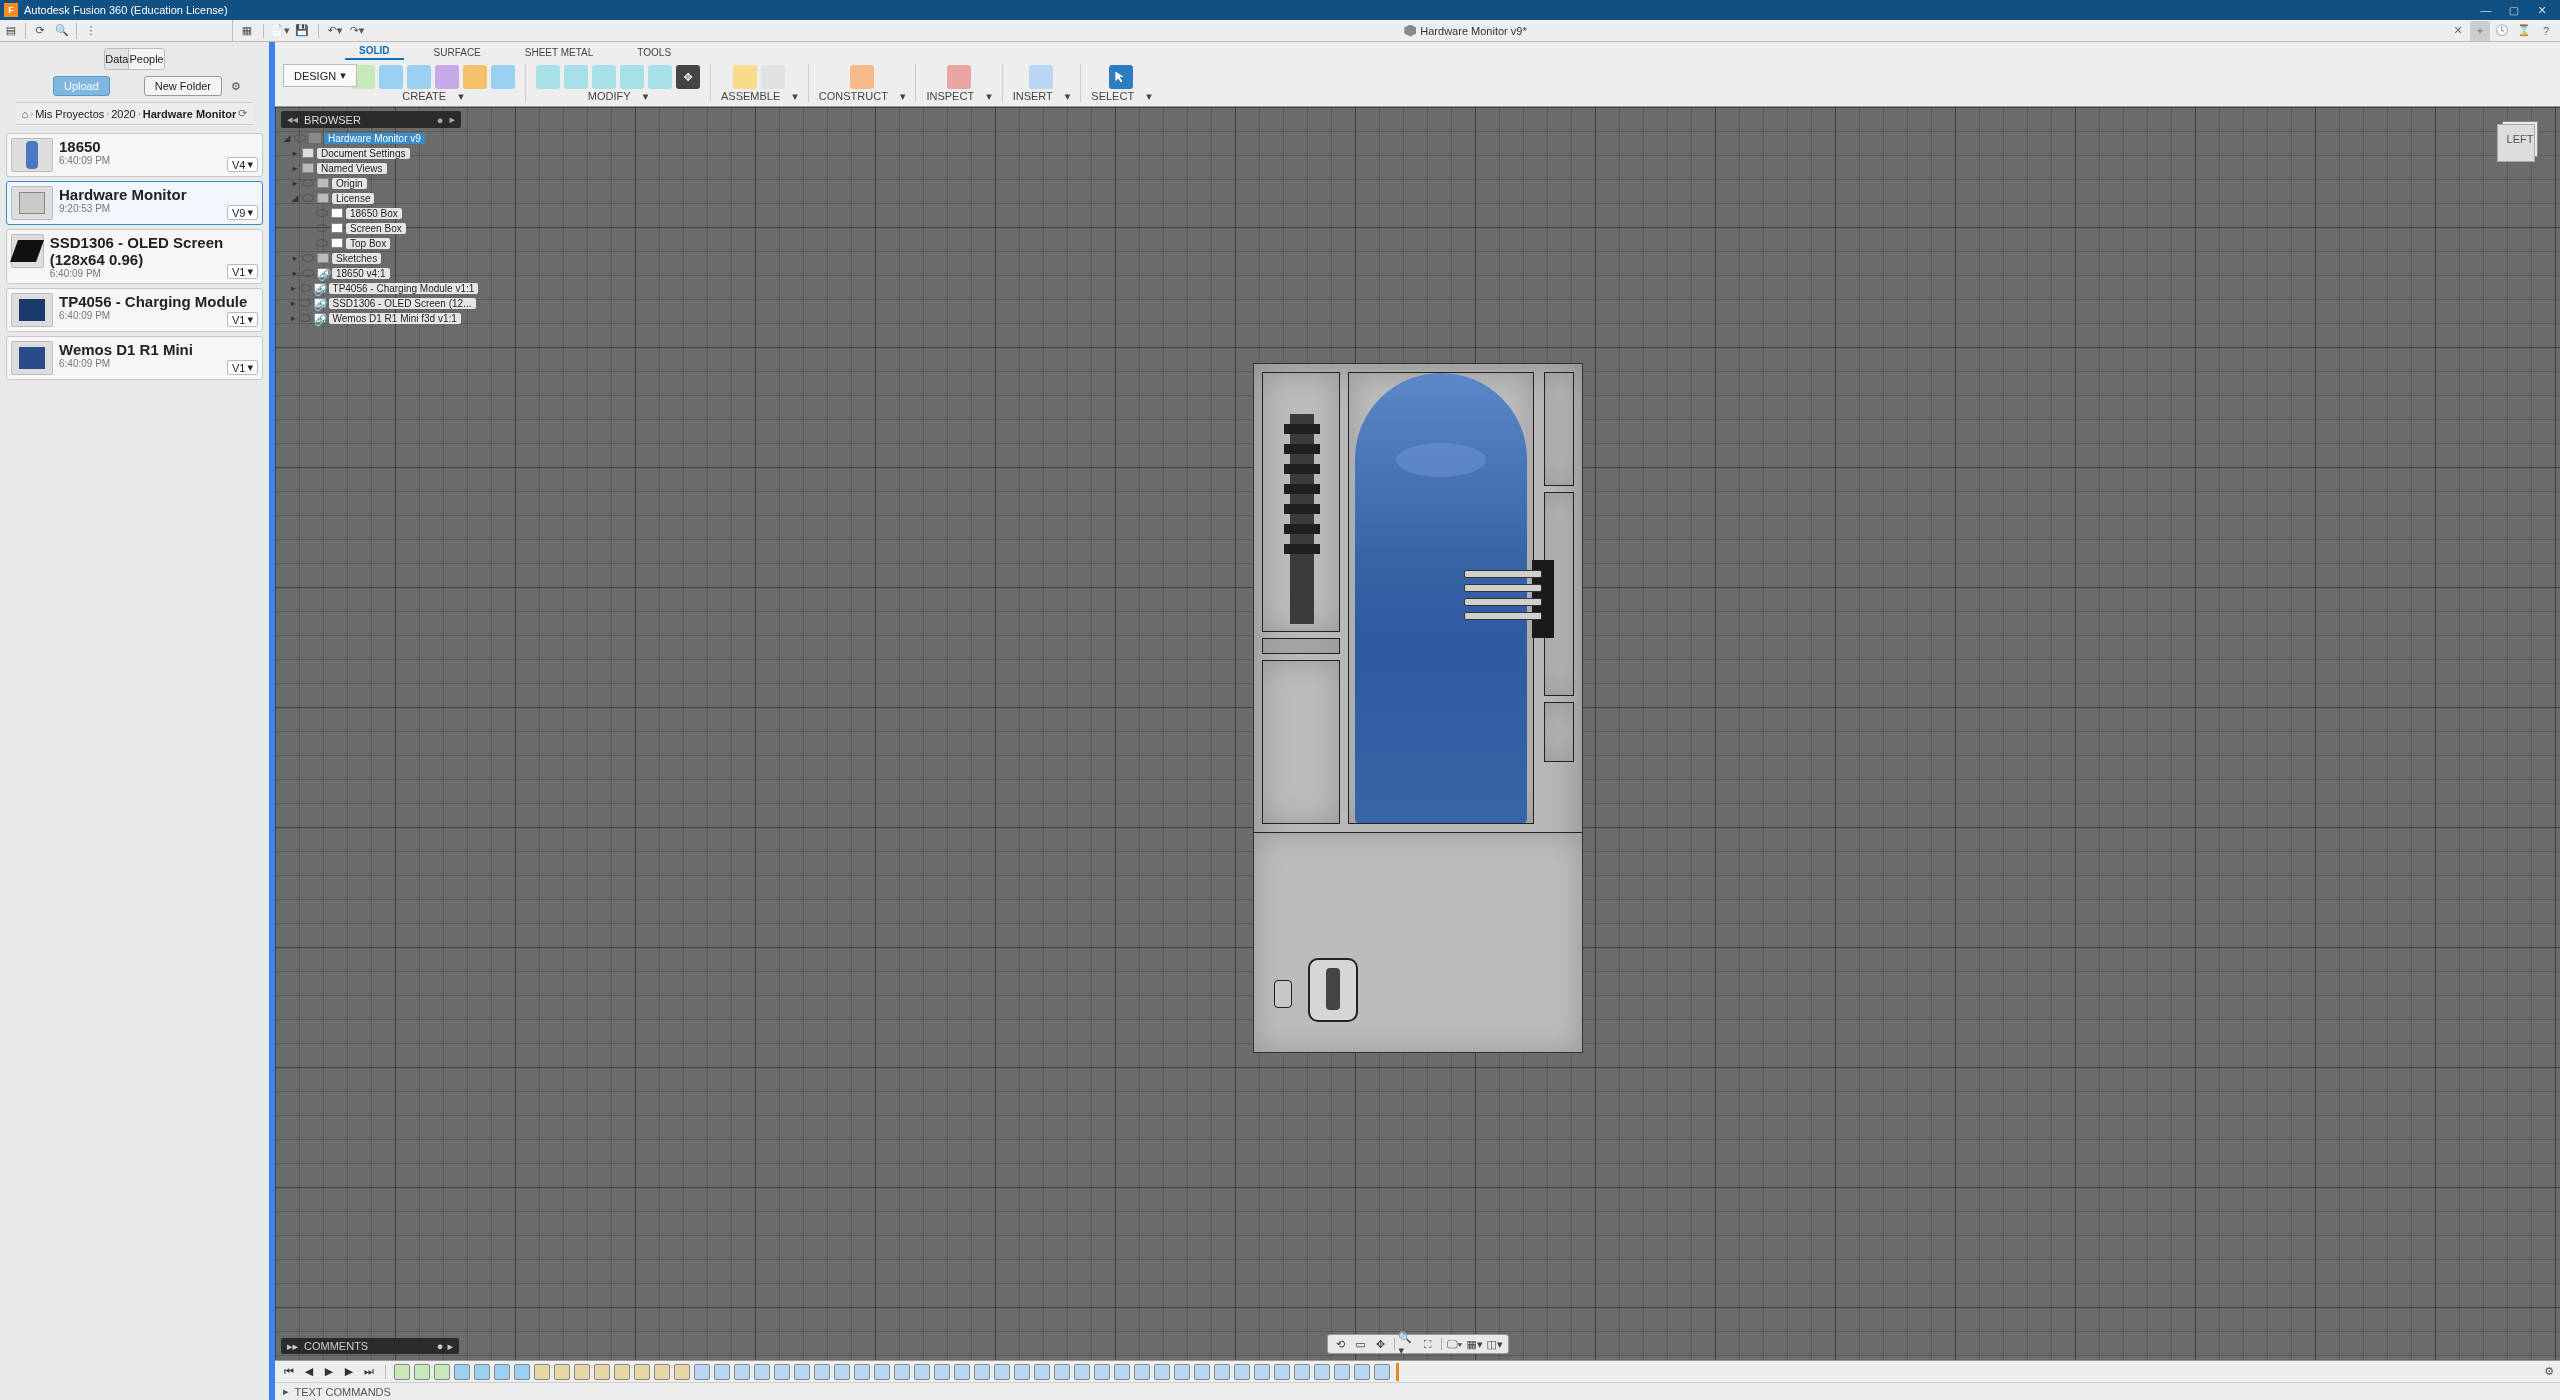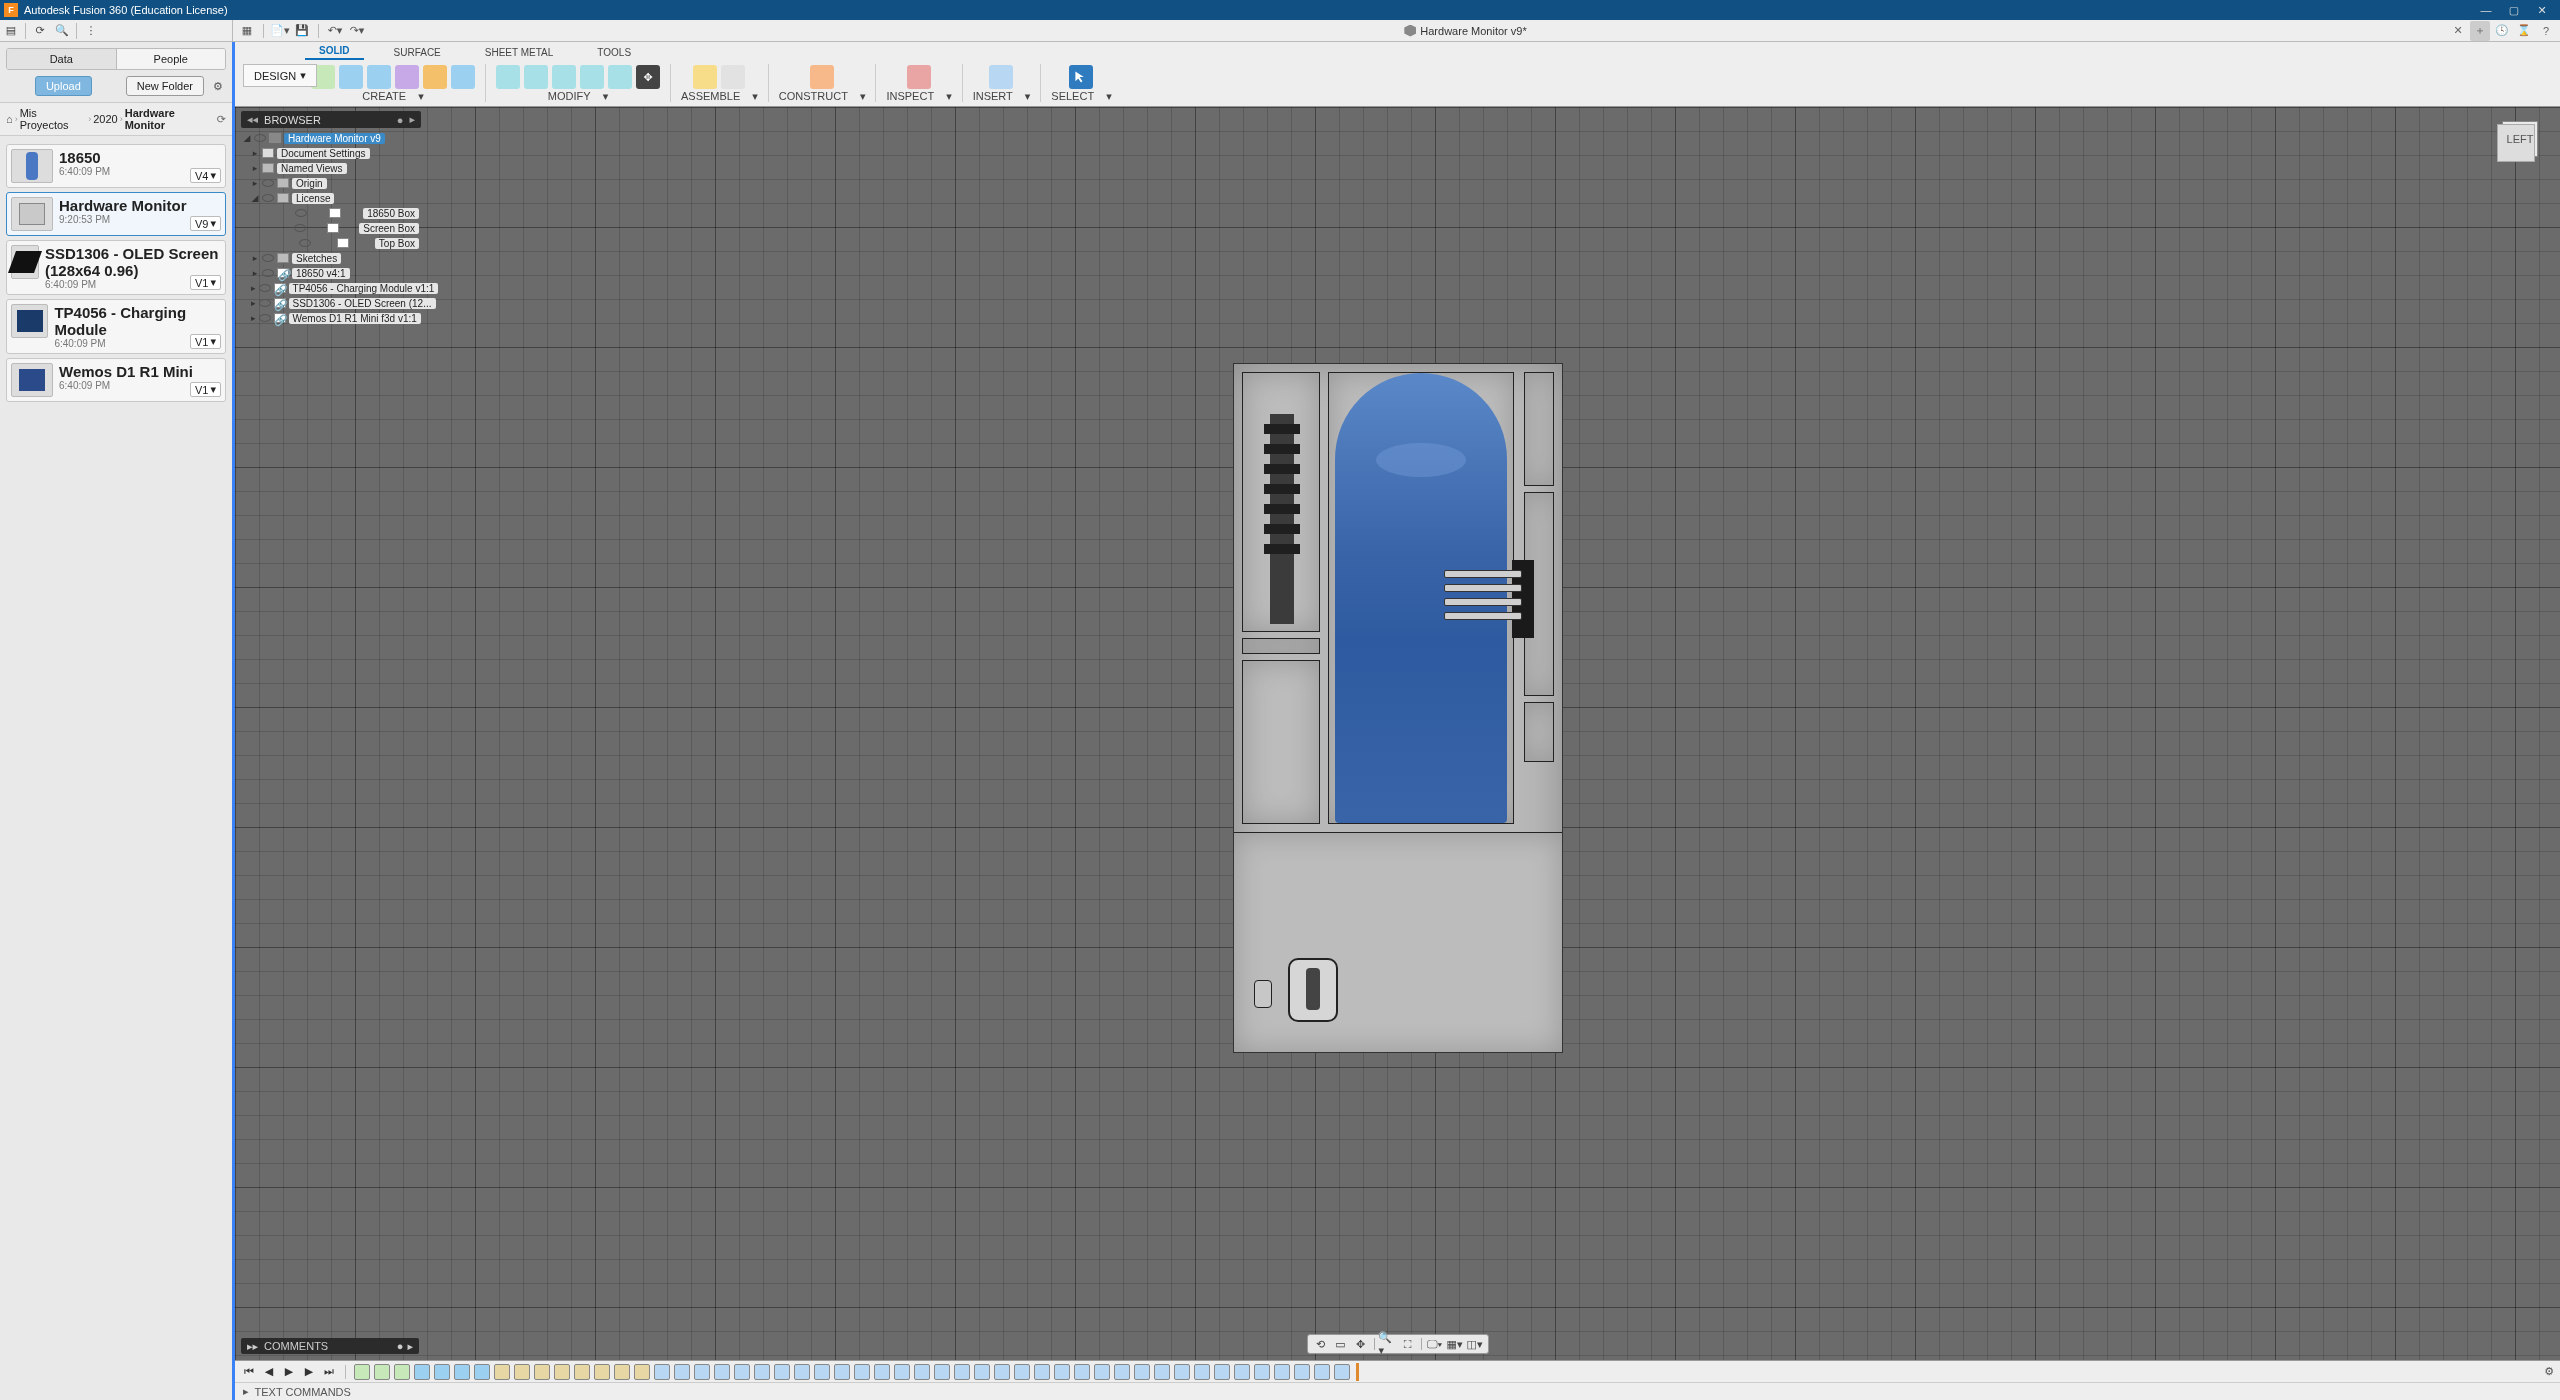--- a/index.html
+++ b/index.html
@@ -24,21 +24,21 @@
 .toprow .doc-tab { display:flex; align-items:center; gap:4px; font-size:11px; color:#333;}
 .toprow .doc-tab .cube { width:12px; height:12px; background:#888; clip-path: polygon(50% 0, 100% 25%, 100% 75%, 50% 100%, 0 75%, 0 25%);}
 .toprow .doc-tab-right { position:absolute; right:4px; display:flex; align-items:center; gap:2px;}
 .toprow .doc-tab-right .iconbtn { width:20px;height:20px; display:flex;align-items:center;justify-content:center; color:#666;}
 .toprow .doc-tab-right .newtab-bg { background:#ccc; border-radius:2px;}
 
 
 .app { display:flex; height: calc(100% - 20px - 22px); }
 
 
-.datapanel { width:235px; background:#e9e9e9; border-right:3px solid #3b82f6; display:flex; flex-direction:column;}
+.datapanel { width:275px; background:#e9e9e9; border-right:6px solid #3b82f6; display:flex; flex-direction:column;align-items:center;}
 .datapanel .tabs { display:flex; margin:6px; border:1px solid #bbb; border-radius:3px; overflow:hidden;}
 .datapanel .tabs .tab { flex:1; text-align:center; padding:4px 0; font-size:11px; background:#f4f4f4;}
 .datapanel .tabs .tab.active { background:#e2e2e2;}
 .datapanel .tabs .tab + .tab { border-left:1px solid #bbb;}
 .datapanel .upload-row { display:flex; gap:6px; padding:0 6px 6px 6px; justify-content:flex-end; align-items:center;}
 .datapanel .upload-row .btn { padding:3px 10px; border:1px solid #999; border-radius:3px; background:#f4f4f4; font-size:11px;margin-left:28px;}
 .datapanel .upload-row .btn.primary { background:#7fb7e0; border-color:#5a98c4; color:#fff;}
 .datapanel .upload-row .gear { width:16px; text-align:center; color:#555;}
 .datapanel .crumbs { display:flex; align-items:center; gap:2px; padding:4px 6px; border-top:1px solid #ccc; border-bottom:1px solid #ccc; background:#ededed; font-size:11px;}
 .datapanel .crumbs .home-ico {color:#555;}
@@ -107,21 +107,21 @@
 .browser .tree { background:rgba(235,235,235,.0); padding:2px 0;}
 .browser .node { display:flex; align-items:center; gap:3px; height:14px; margin:1px 0; padding:0 2px; white-space:nowrap;}
 .browser .node .exp { width:8px; text-align:center; color:#333; font-size:9px;}
 .browser .node .eye { width:12px; height:10px; display:inline-flex; align-items:center; justify-content:center;}
 .browser .node .eye::before { content:""; width:10px; height:6px; border:1px solid #555; border-radius:50%;}
 .browser .node .nico { width:12px; height:10px; background:#bbb; border:1px solid #888;}
 .browser .node .nico.link { background:#fff;}
 .browser .node .nlabel { background:#e6e6e6; padding:0 4px; border-radius:2px; font-size:10px;}
 .browser .node.root .nlabel { background:#3a8ac8; color:#fff;}
 .browser .indent-1 { padding-left:10px;}
-.browser .indent-2 { padding-left:24px;justify-content:space-between;}
+.browser .indent-2 { padding-left:24px;}
 
 
 .model { position:absolute; left:50%; top:48%; transform:translate(-50%,-50%); width:330px; height:690px; background:#b8b8b8; border:1px solid #333; box-shadow:inset 0 0 40px rgba(0,0,0,.25); z-index:2;}
 .model .box { position:absolute; background:#bcbcbc; border:1px solid #222; box-shadow:inset 0 0 30px rgba(0,0,0,.2);}
 .model .b-tl { left:8px; top:8px; width:78px; height:260px;}
 .model .b-tl2 { left:8px; top:274px; width:78px; height:16px;}
 .model .b-bl { left:8px; top:296px; width:78px; height:164px;}
 .model .b-tr1 { right:8px; top:8px; width:30px; height:114px;}
 .model .b-tr2 { right:8px; top:128px; width:30px; height:204px;}
 .model .b-tr3 { right:8px; top:338px; width:30px; height:60px;}

